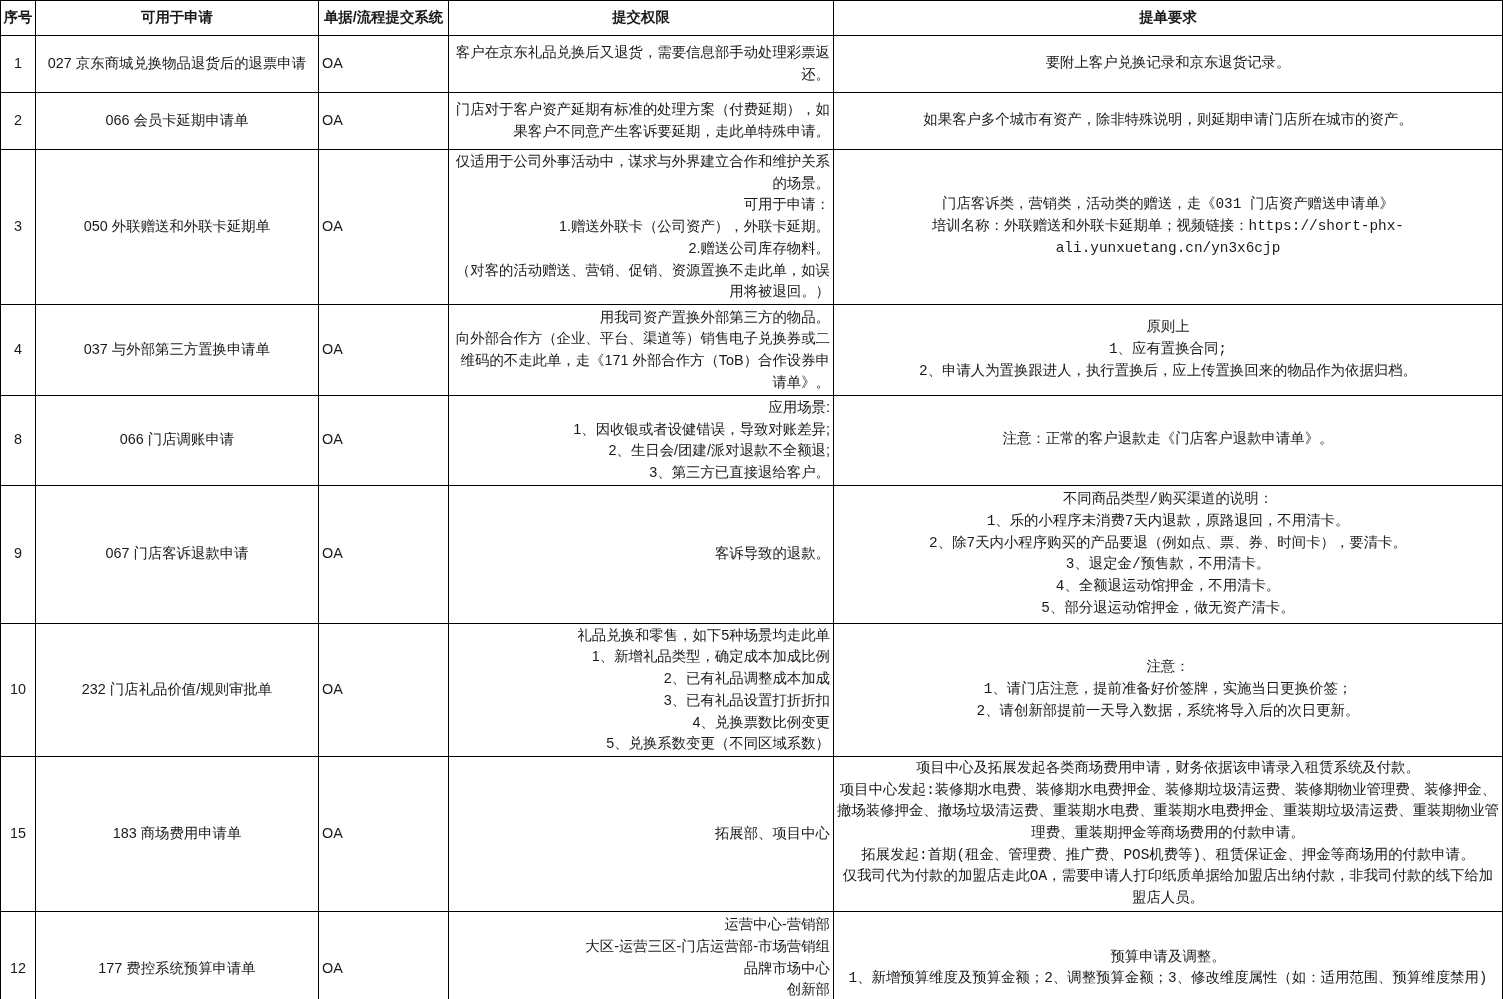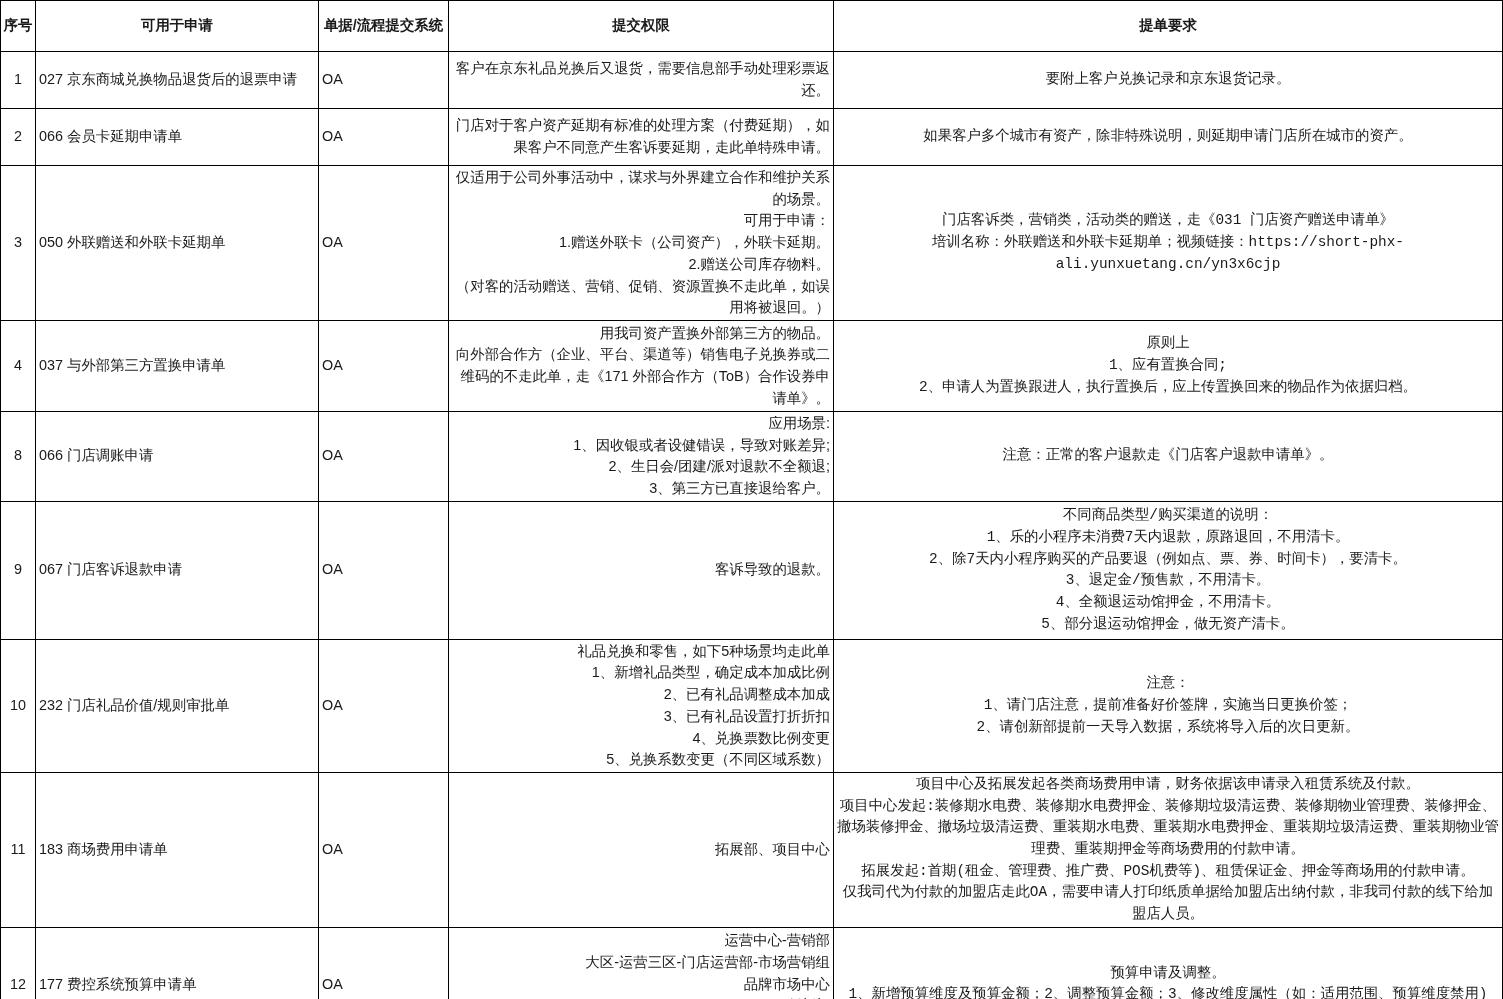--- a/index.html
+++ b/index.html
@@ -27,24 +27,24 @@
     overflow: hidden;
     white-space: pre-line;
     overflow-wrap: break-word;
     word-break: break-word;
   }
   table.process-table th {
     font-weight: bold;
     text-align: center;
     height: 26px;
     white-space: nowrap;
-    padding: 12px 2px;
+    padding: 4px 2px;
   }
   td.c-index   { text-align: center; }
-  td.c-name    { text-align: left; }
+  td.c-name    { text-align: center; }
   td.c-system  { text-align: left; }
   td.c-perm    { text-align: right; }
   td.c-req     { text-align: center; font-family: Liberation Mono, monospace; }
 </style>
 </head>
 <body>
 
 <table class="process-table">
   <colgroup>
     <col style="width:35px">
@@ -129,21 +129,21 @@
 1、新增礼品类型，确定成本加成比例
 2、已有礼品调整成本加成
 3、已有礼品设置打折折扣
 4、兑换票数比例变更
 5、兑换系数变更（不同区域系数）</td>
         <td class="c-req">注意：
 1、请门店注意，提前准备好价签牌，实施当日更换价签；
 2、请创新部提前一天导入数据，系统将导入后的次日更新。</td>
       </tr>
       <tr style="height: 151px;">
-        <td class="c-index">11</td>
+        <td class="c-index">15</td>
         <td class="c-name">183 商场费用申请单</td>
         <td class="c-system">OA</td>
         <td class="c-perm">拓展部、项目中心</td>
         <td class="c-req">项目中心及拓展发起各类商场费用申请，财务依据该申请录入租赁系统及付款。
 项目中心发起:装修期水电费、装修期水电费押金、装修期垃圾清运费、装修期物业管理费、装修押金、撤场装修押金、撤场垃圾清运费、重装期水电费、重装期水电费押金、重装期垃圾清运费、重装期物业管理费、重装期押金等商场费用的付款申请。
 拓展发起:首期(租金、管理费、推广费、POS机费等)、租赁保证金、押金等商场用的付款申请。
 仅我司代为付款的加盟店走此OA，需要申请人打印纸质单据给加盟店出纳付款，非我司付款的线下给加盟店人员。</td>
       </tr>
       <tr style="height: 114px;">
         <td class="c-index">12</td>

